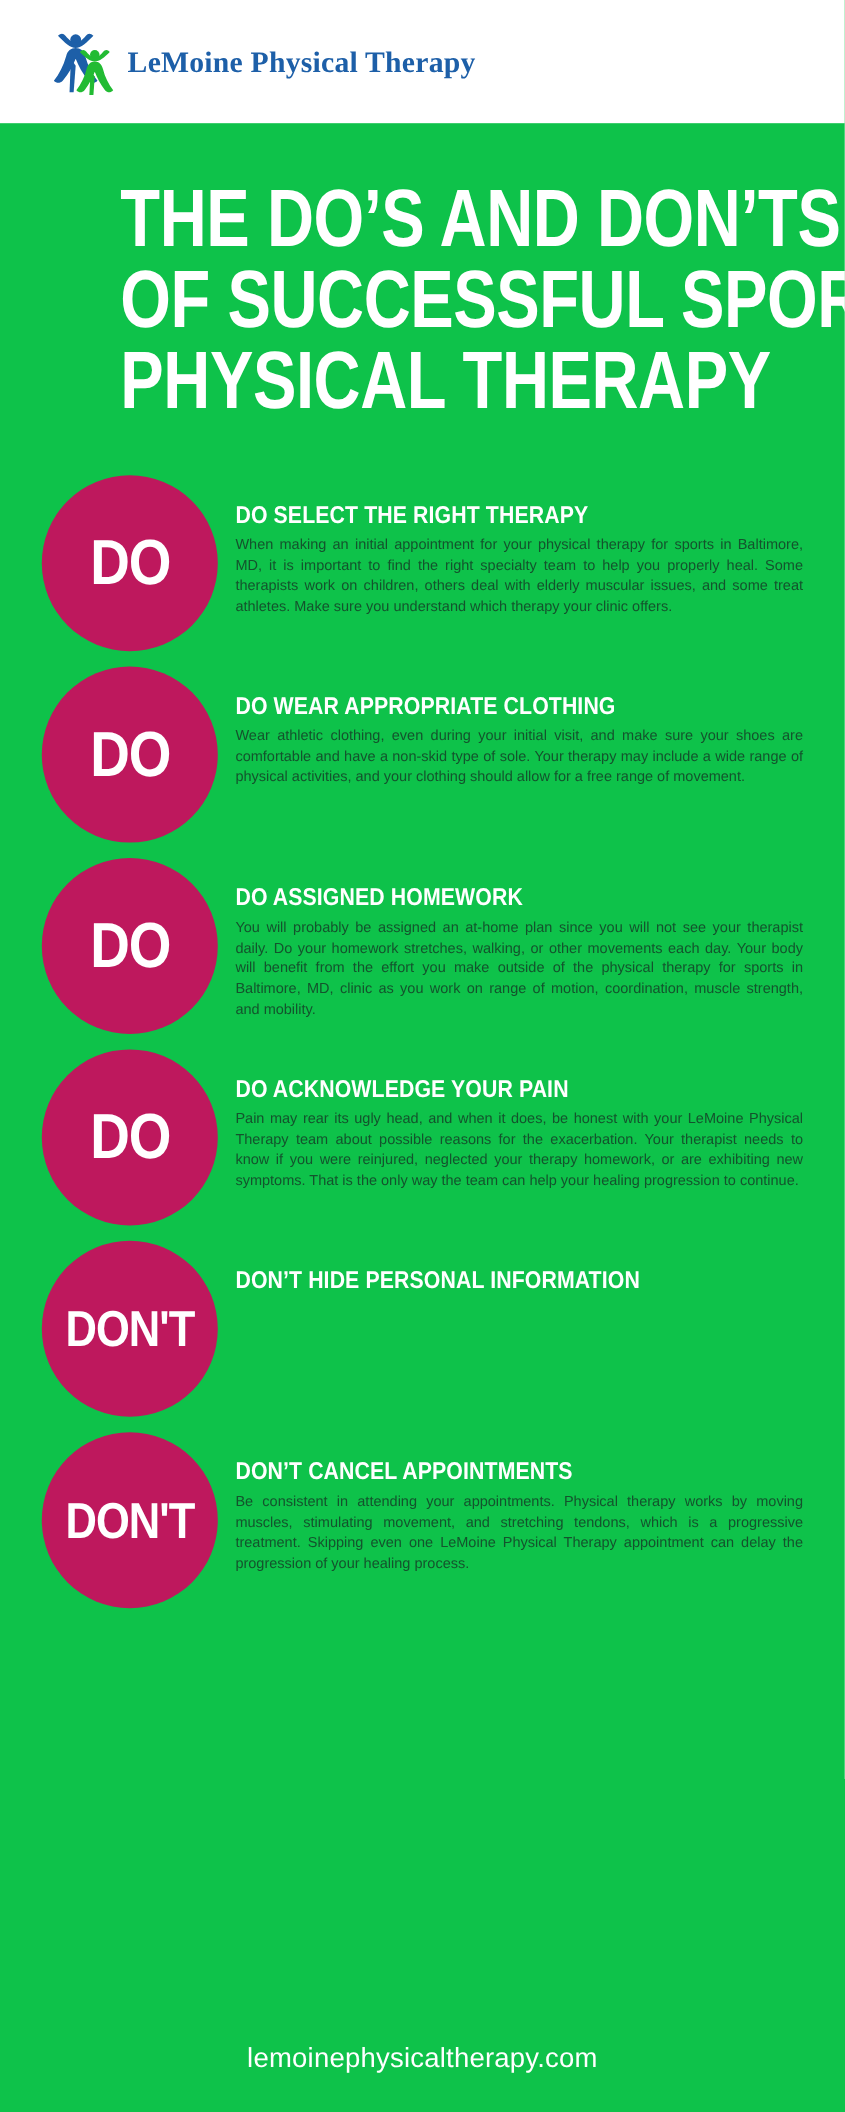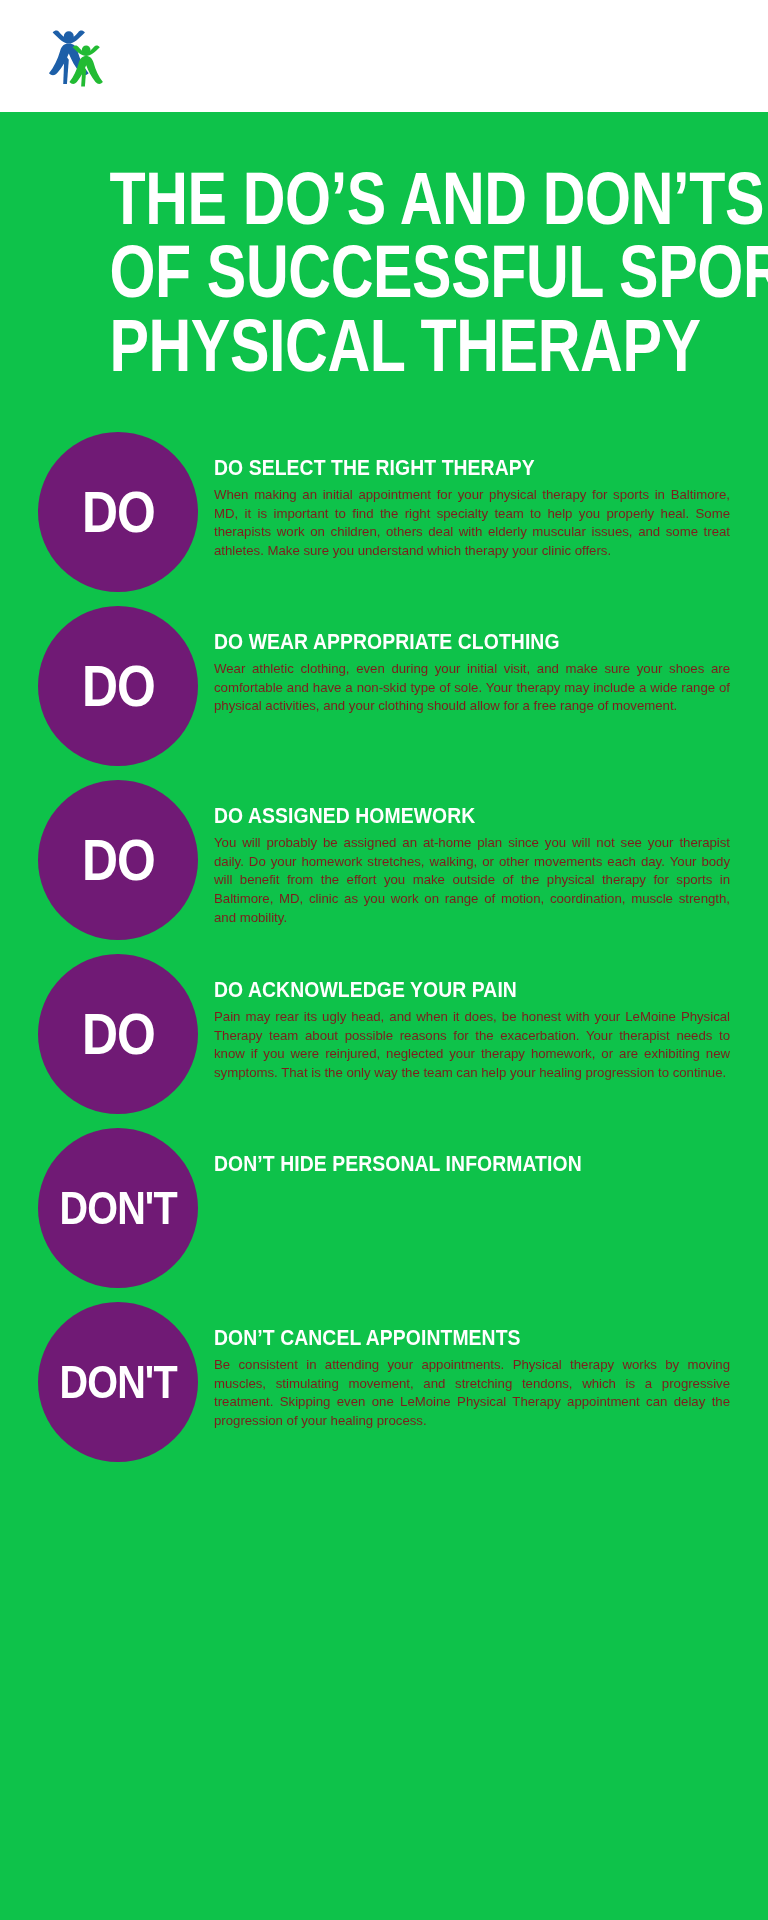--- a/index.html
+++ b/index.html
@@ -80,21 +80,21 @@
   }
   .item {
     display: flex;
     align-items: flex-start;
     margin-bottom: 14px;
   }
   .badge {
     width: 160px;
     height: 160px;
     border-radius: 50%;
-    background: #701a75;
+    background: #be185d;
     flex: 0 0 auto;
     display: flex;
     align-items: center;
     justify-content: center;
     margin-right: 16px;
   }
   .badge-label {
     color: #ffffff;
     font-family: "Liberation Sans Narrow", "Liberation Sans", sans-serif;
     font-weight: bold;
@@ -118,21 +118,21 @@
     font-weight: bold;
     font-size: 22px;
     line-height: 1.1;
     letter-spacing: 0.1px;
     margin-bottom: 6px;
     transform: scaleX(0.88);
     transform-origin: left center;
     white-space: nowrap;
   }
   .item-text {
-    color: #7f1d1d;
+    color: #14532d;
     font-size: 13.2px;
     line-height: 1.42;
     text-align: justify;
     text-justify: inter-word;
   }
 
   
   .footer {
     flex: 0 0 auto;
     text-align: center;
@@ -156,20 +156,21 @@
         <circle cx="40" cy="18" r="8" fill="#1d5fa8"></circle>
         <path d="M14 12 C24 22 32 30 40 30 C48 30 56 22 66 12 C62 8 58 8 55 12 C49 19 45 22 40 22 C35 22 31 19 25 12 C22 8 18 8 14 12 Z" fill="#1d5fa8"></path>
         <path d="M40 30 C33 30 28 34 26 42 C22 56 16 68 8 78 C12 82 17 82 21 78 C30 68 36 56 40 46 C44 56 50 68 59 78 C63 82 68 82 72 78 C64 68 58 56 54 42 C52 34 47 30 40 30 Z" fill="#1d5fa8"></path>
         <path d="M33 46 L31 95 L37 95 L40 56 Z" fill="#1d5fa8"></path>
 
         <circle cx="68" cy="40" r="7" fill="#22bb33"></circle>
         <path d="M46 36 C54 44 61 50 68 50 C75 50 82 44 90 36 C87 32 83 32 80 36 C75 42 72 44 68 44 C64 44 61 42 56 36 C53 32 49 32 46 36 Z" fill="#22bb33"></path>
         <path d="M68 50 C62 50 58 54 56 61 C53 73 48 83 41 92 C45 96 49 96 53 92 C60 83 65 73 68 65 C71 73 76 83 83 92 C87 96 91 96 95 92 C88 83 83 73 80 61 C78 54 74 50 68 50 Z" fill="#22bb33"></path>
         <path d="M62 64 L60 99 L66 99 L68 72 Z" fill="#22bb33"></path>
       </svg>
+      <div class="logo-text">LeMoine Physical Therapy</div>
     </div>
   </div>
 
   <div class="title-block">
     <div class="title-line">THE DO’S AND DON’TS</div>
     <div class="title-line">OF SUCCESSFUL SPORTS</div>
     <div class="title-line">PHYSICAL THERAPY</div>
   </div>
 
   <div class="items">
@@ -228,14 +229,17 @@
         <span class="badge-label small">DON'T</span>
       </div>
       <div class="item-body">
         <div class="item-head">DON’T CANCEL APPOINTMENTS</div>
         <div class="item-text">Be consistent in attending your appointments. Physical therapy works by moving muscles, stimulating movement, and stretching tendons, which is a progressive treatment. Skipping even one LeMoine Physical Therapy appointment can delay the progression of your healing process.</div>
       </div>
     </div>
 
   </div>
 
+  <div class="footer">
+    <span class="footer-url">lemoinephysicaltherapy.com</span>
+  </div>
 
 </div>
 
 </body></html>

